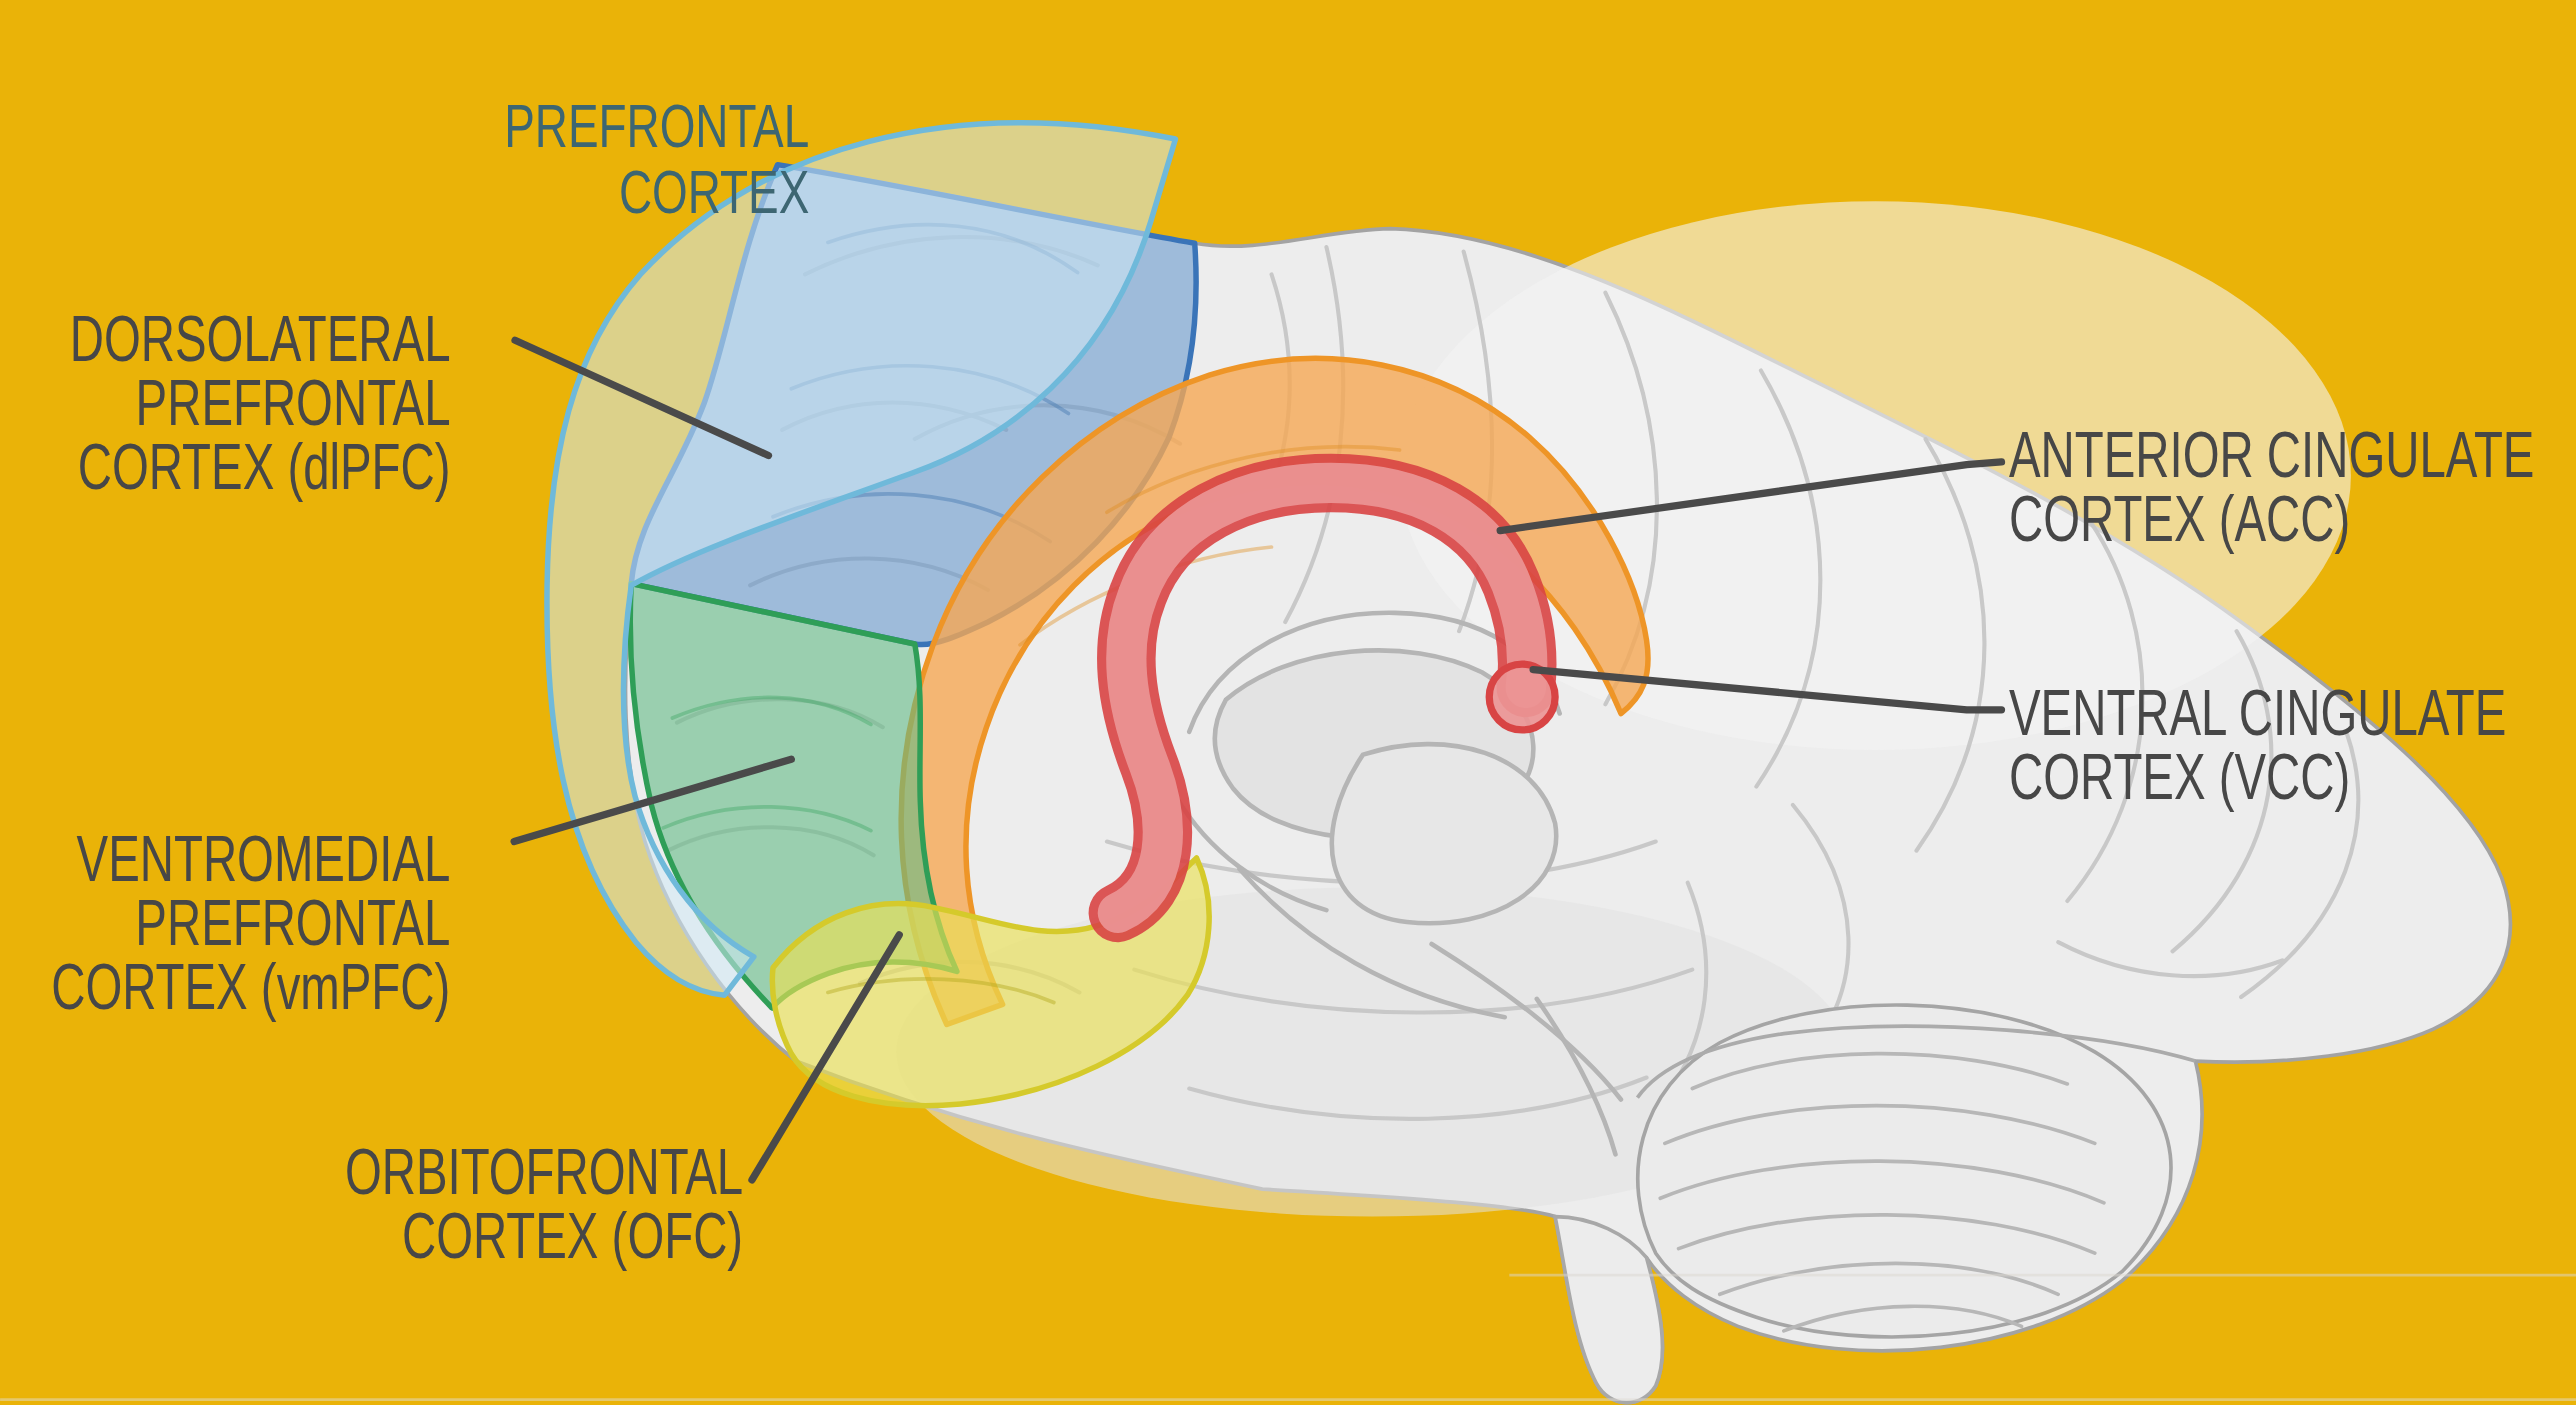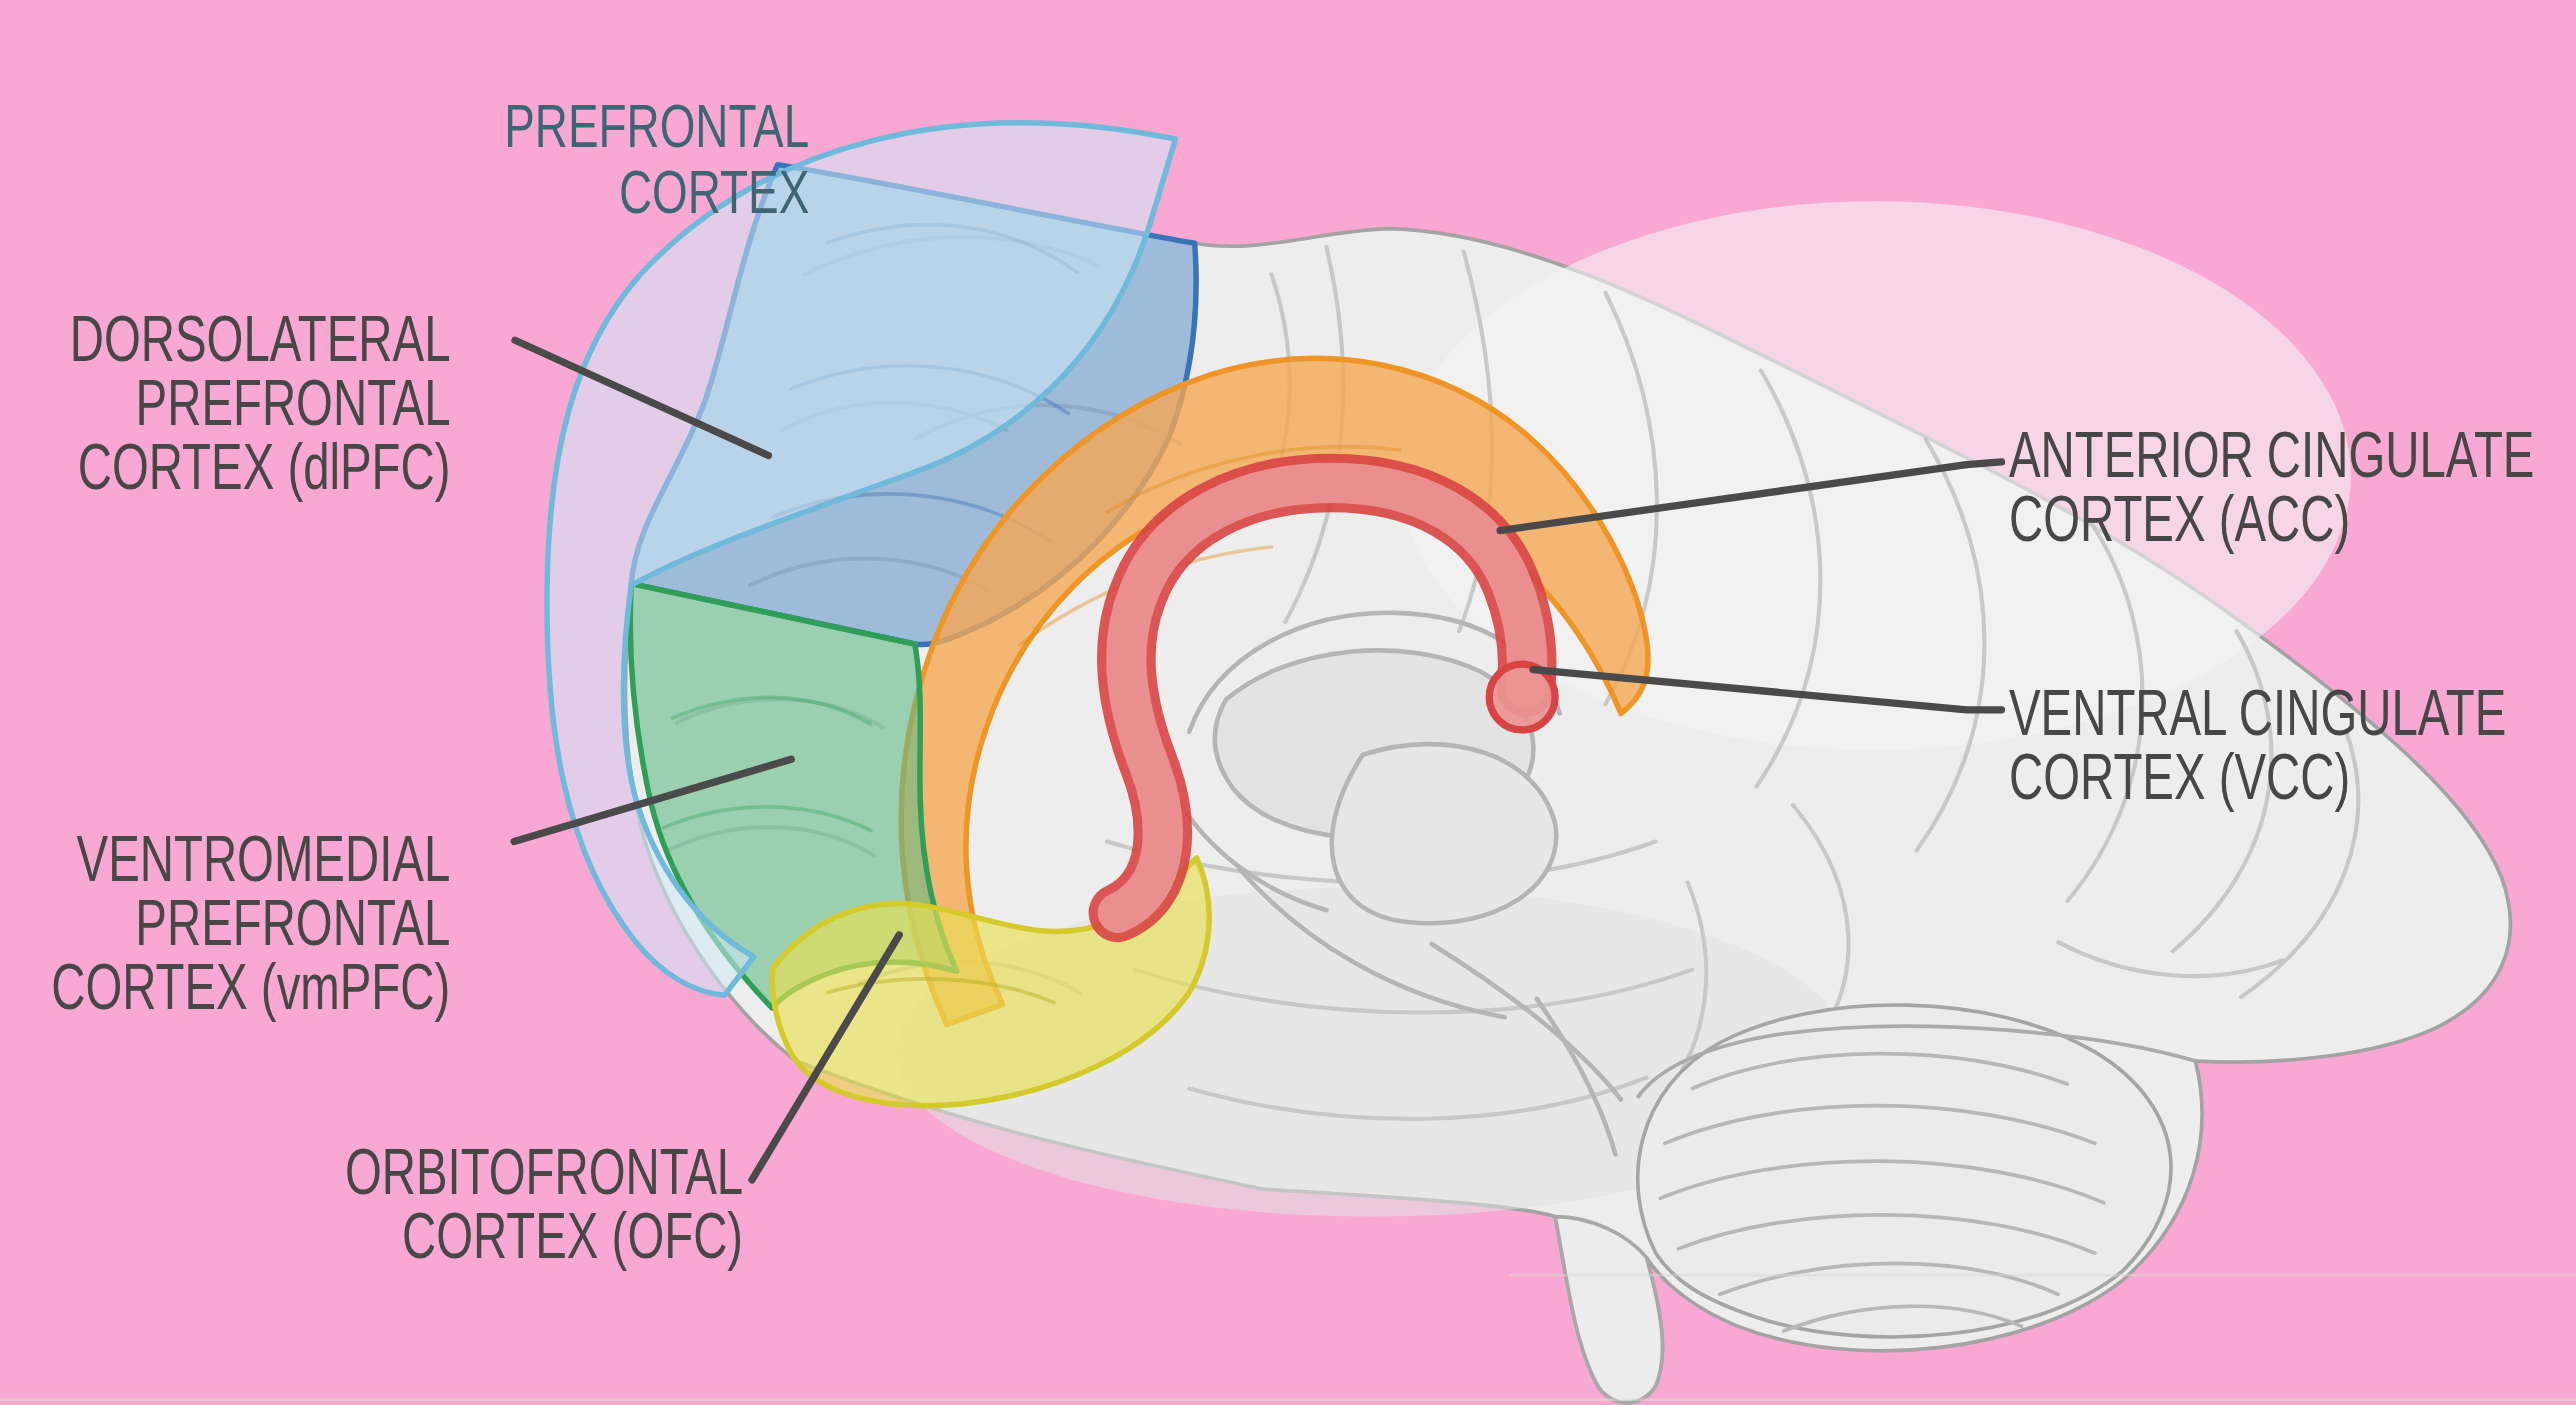--- a/index.html
+++ b/index.html
@@ -1,17 +1,17 @@
 <!DOCTYPE html>
 <html style="font-size:14.6px"><head>
 <meta charset="utf-8">
 <style>
   html,body{margin:0;padding:0;background:#f7f6f2;}
   #stage{position:relative;width:2576px;height:1405px;overflow:hidden;
-         background:#f9a8d4;font-family:"Liberation Sans",sans-serif;}
+         background:#eab308;font-family:"Liberation Sans",sans-serif;}
   #stage svg{position:absolute;left:0;top:0;}
   .lbl{position:absolute;color:#474747;font-size:64px;line-height:64px;
        white-space:nowrap;font-weight:normal;}
   .lbl.r{text-align:right;transform:scaleX(0.74);transform-origin:100% 0;}
   .lbl.l{text-align:left;transform:scaleX(0.74);transform-origin:0 0;}
   .lbl.title{color:#3d6672;font-size:62px;line-height:66px;}
   #lbl-prefrontal{right:1767px;top:93px;}
   #lbl-dlpfc{right:2126px;top:307px;}
   #lbl-vmpfc{right:2126px;top:827px;}
   #lbl-ofc{right:1833px;top:1140px;}

